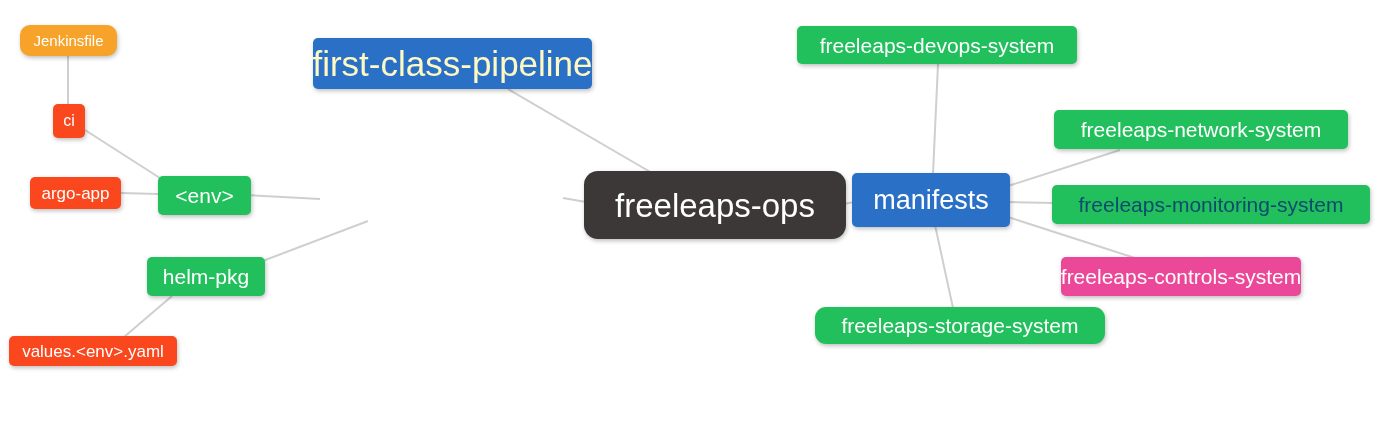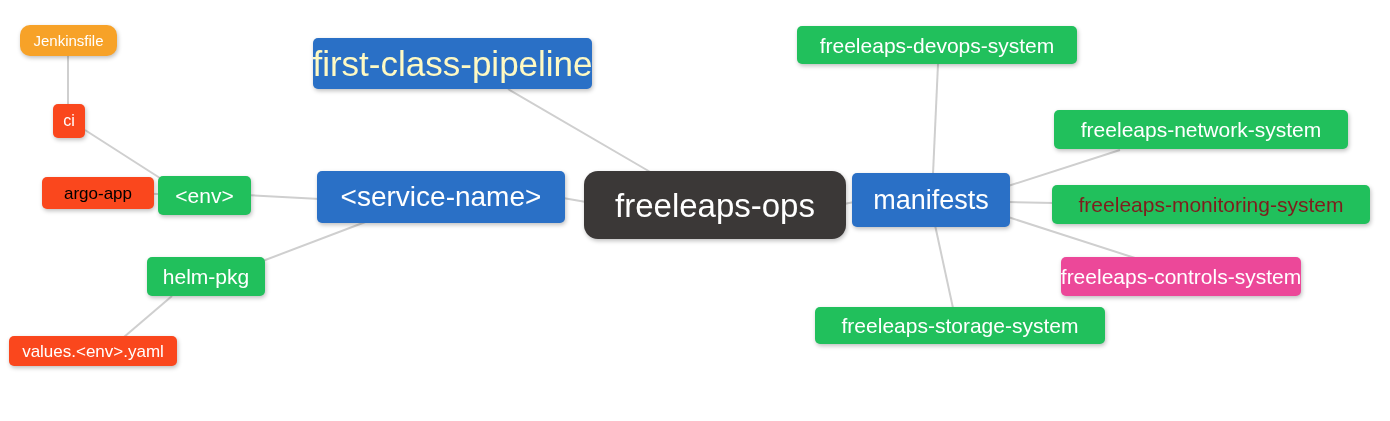--- a/index.html
+++ b/index.html
@@ -48,35 +48,32 @@
   </svg>
 
   <div class="node" style="left: 20px; top: 25px; width: 97px; height: 31px; font-size: 15px; background: rgb(247, 162, 40); color: rgb(255, 255, 255); border-radius: 10px;">
     <span>Jenkinsfile</span>
   </div>
 
   <div class="node" style="left: 53px; top: 104px; width: 32px; height: 34px; font-size: 16px; background: rgb(250, 71, 29); color: #ffffff;">
     <span>ci</span>
   </div>
 
-  <div class="node" style="left: 30px; top: 177px; width: 112px; height: 32px; font-size: 17px; background: rgb(250, 71, 29); color: #000000; margin-left: 12px;">
+  <div class="node" style="left: 30px; top: 177px; width: 91px; height: 32px; font-size: 17px; background: rgb(250, 71, 29); color: #ffffff;">
     <span>argo-app</span>
   </div>
 
   <div class="node" style="left: 158px; top: 176px; width: 93px; height: 39px; font-size: 21px; background: rgb(33, 192, 92); color: rgb(255, 255, 255);">
     <span>&lt;env&gt;</span>
   </div>
 
   <div class="node" style="left: 313px; top: 38px; width: 279px; height: 51px; font-size: 35px; background: rgb(42, 112, 198); color: #fef9c3;">
     <span>first-class-pipeline</span>
   </div>
 
-  <div class="node" style="left: 317px; top: 171px; width: 248px; height: 52px; font-size: 28px; background: rgb(42, 112, 198); color: rgb(255, 255, 255);">
-    <span>&lt;service-name&gt;</span>
-  </div>
 
   <div class="node root" style="left: 584px; top: 171px; width: 262px; height: 68px; font-size: 33px; background: rgb(59, 56, 55); color: rgb(255, 255, 255);">
     <span>freeleaps-ops</span>
   </div>
 
   <div class="node" style="left: 852px; top: 173px; width: 158px; height: 54px; font-size: 27px; background: rgb(42, 112, 198); color: rgb(255, 255, 255); text-align: right;">
     <span>manifests</span>
   </div>
 
   <div class="node" style="left: 147px; top: 257px; width: 118px; height: 39px; font-size: 21px; background: rgb(33, 192, 92); color: rgb(255, 255, 255);">
@@ -88,25 +85,25 @@
   </div>
 
   <div class="node" style="left: 797px; top: 26px; width: 280px; height: 38px; font-size: 21px; background: rgb(33, 192, 92); color: rgb(255, 255, 255);">
     <span>freeleaps-devops-system</span>
   </div>
 
   <div class="node" style="left: 1054px; top: 110px; width: 294px; height: 39px; font-size: 21px; background: rgb(33, 192, 92); color: rgb(255, 255, 255);">
     <span>freeleaps-network-system</span>
   </div>
 
-  <div class="node" style="left: 1052px; top: 185px; width: 318px; height: 39px; font-size: 21px; background: rgb(33, 192, 92); color: #7f1d1d;">
+  <div class="node" style="left: 1052px; top: 185px; width: 318px; height: 39px; font-size: 21px; background: rgb(33, 192, 92); color: #0c4a6e;">
     <span>freeleaps-monitoring-system</span>
   </div>
 
   <div class="node" style="left: 1061px; top: 257px; width: 240px; height: 39px; font-size: 21px; background: #ec4899; color: rgb(255, 255, 255);">
     <span>freeleaps-controls-system</span>
   </div>
 
-  <div class="node" style="left: 815px; top: 307px; width: 290px; height: 37px; font-size: 21px; background: rgb(33, 192, 92); color: rgb(255, 255, 255);">
+  <div class="node" style="left: 815px; top: 307px; width: 290px; height: 37px; font-size: 21px; background: rgb(33, 192, 92); color: rgb(255, 255, 255); border-radius: 11px;">
     <span>freeleaps-storage-system</span>
   </div>
 
 </div>
 
 </body></html>

